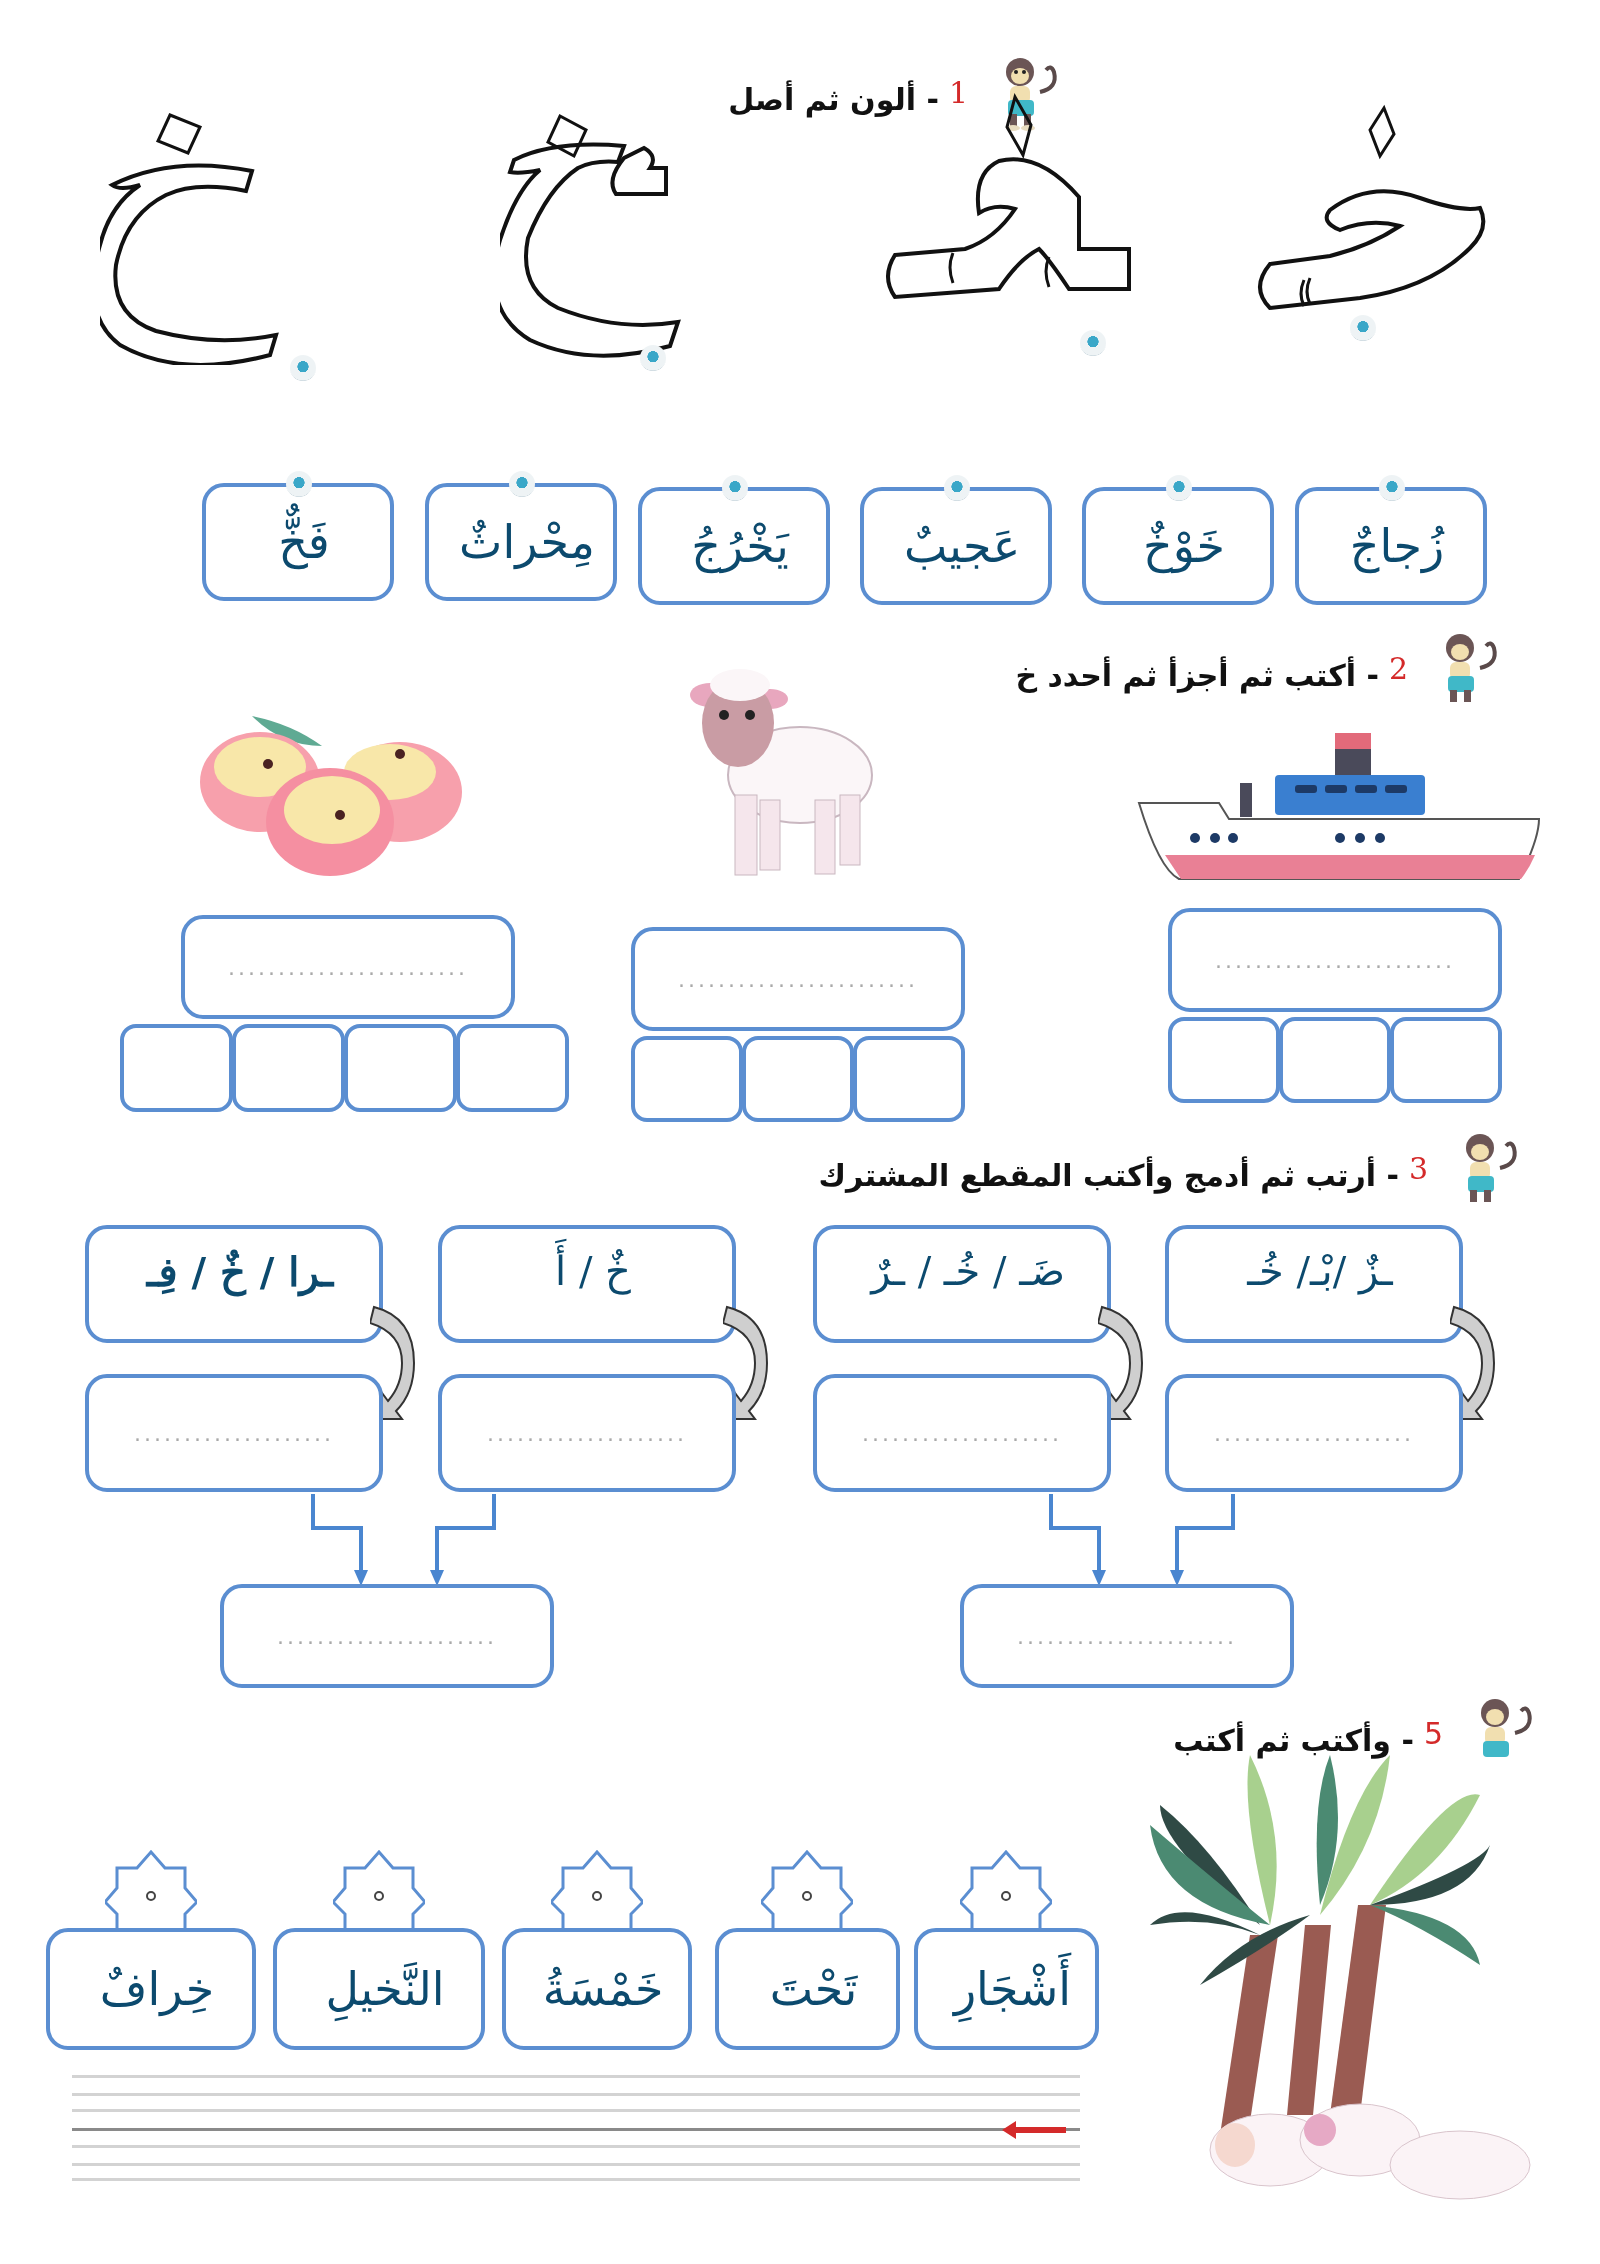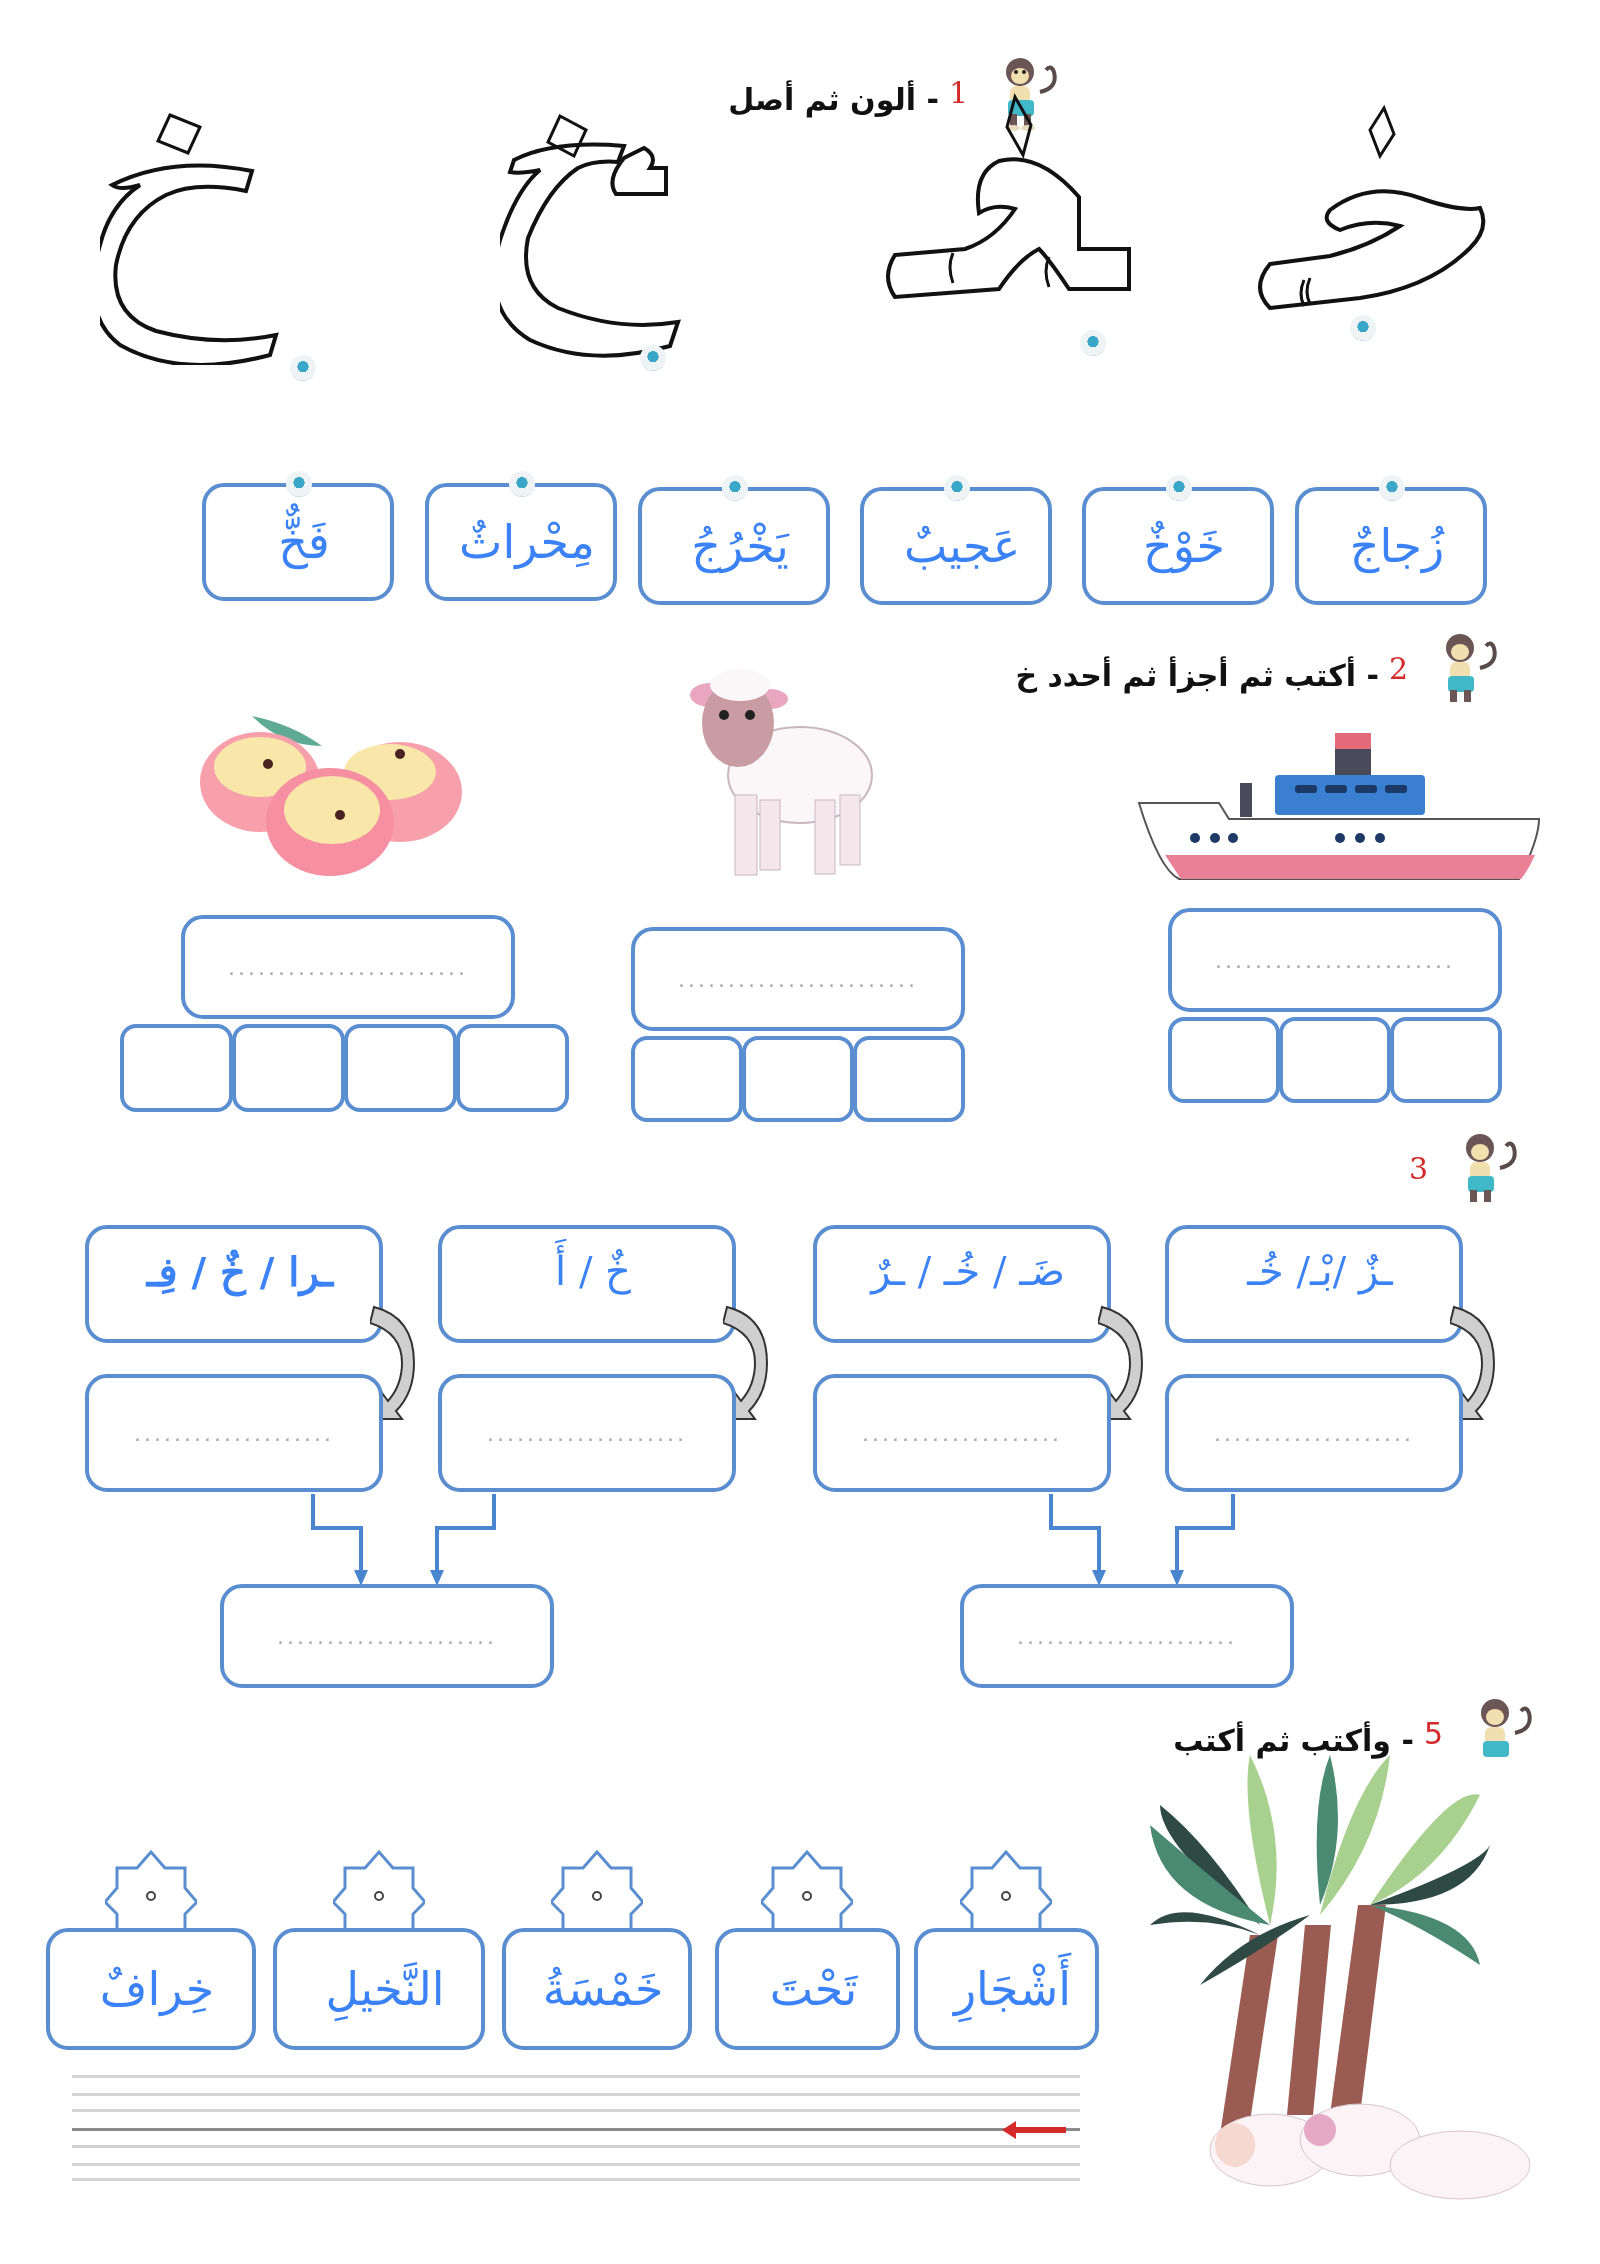--- a/index.html
+++ b/index.html
@@ -5,21 +5,21 @@
   html,body{margin:0;padding:0;background:#ffffff;}
   body{width:1600px;height:2264px;position:relative;overflow:hidden;font-family:"DejaVu Sans",sans-serif;}
   .abs{position:absolute;}
   .box{position:absolute;border:4px solid #5b8ed1;border-radius:22px;background:#fff;box-sizing:border-box;}
   .box.sm{border-radius:16px;}
   .dots{position:absolute;left:0;right:0;top:50%;transform:translateY(-50%);text-align:center;color:#a9a9a9;font-size:22px;letter-spacing:3px;font-family:"DejaVu Sans",sans-serif;}
   .heading{position:absolute;display:flex;align-items:center;direction:rtl;}
   .heading .num{color:#d42a2a;font-family:"DejaVu Serif",serif;font-size:30px;margin-left:10px;}
   .heading .txt{font-family:"DejaVu Sans",sans-serif;font-weight:bold;font-size:30px;color:#111;margin-top:15px;}
   .monkey{width:70px;height:80px;margin-left:22px;}
-  .arabic{font-family:"DejaVu Serif",serif;color:#3b82f6;direction:rtl;margin-left:12px;}
+  .arabic{font-family:"DejaVu Serif",serif;color:#0c4a6e;direction:rtl;margin-left:12px;}
   .word{position:absolute;left:0;right:0;top:50%;transform:translateY(-50%);text-align:center;font-size:46px;}
   .pin{position:absolute;width:26px;height:26px;border-radius:50%;background:radial-gradient(circle at 50% 45%,#3aa7c8 0 28%,#eef3f5 30% 70%,#c7d5dc 72%);}
   .ruled{position:absolute;left:72px;width:1008px;height:3px;background:#d3d3d3;}
   .ruled.main{background:#8a8a8a;}
 </style>
 </head>
 <body>
 
 <div class="heading" style="right:540px;top:52px;">
   <svg class="monkey" viewBox="0 0 70 80">
@@ -174,20 +174,21 @@
   <svg class="monkey" viewBox="0 0 70 80">
     <path d="M50 40 q18 -4 14 -20 q-3 -8 -8 -2" fill="none" stroke="#5a4a4a" stroke-width="4"></path>
     <circle cx="30" cy="20" r="14" fill="#6b5555"></circle>
       <ellipse cx="30" cy="24" rx="9" ry="8" fill="#f1dfb0"></ellipse>
     <rect x="20" y="34" width="20" height="18" rx="6" fill="#f1dfb0"></rect>
       <rect x="18" y="48" width="26" height="16" rx="4" fill="#40b8c8"></rect>
     <rect x="20" y="62" width="7" height="12" fill="#6b5555"></rect>
       <rect x="34" y="62" width="7" height="12" fill="#6b5555"></rect>
   </svg>
   <span class="num">3</span>
+  <span class="txt">- أرتب ثم أدمج وأكتب المقطع المشترك</span>
 </div>
 
 <div class="box" style="left:1165px;top:1225px;width:298px;height:118px;">
   <div class="word arabic" style="font-size:40px;top:38%;">ـزٌ /بْـ/ خُـ</div>
 </div>
 <div class="box" style="left:813px;top:1225px;width:298px;height:118px;">
   <div class="word arabic" style="font-size:40px;top:38%;">ضَـ / خُـ / ـرٌ</div>
 </div>
 <div class="box" style="left:438px;top:1225px;width:298px;height:118px;">
   <div class="word arabic" style="font-size:40px;top:38%;">خٌ / أَ</div>

